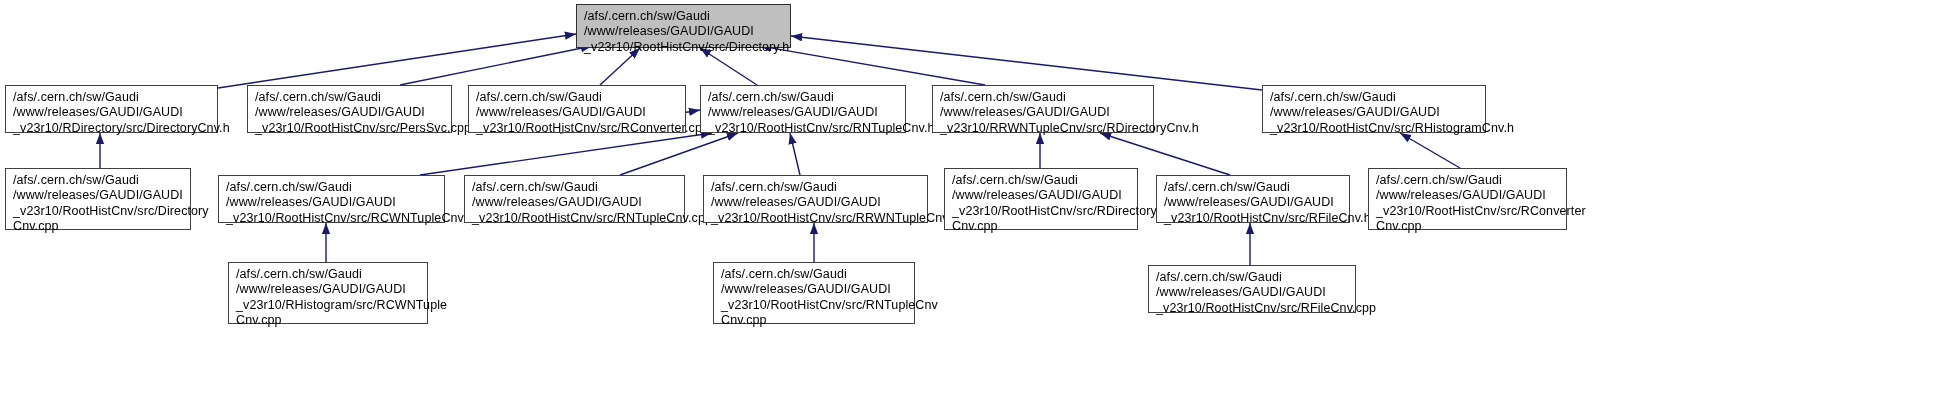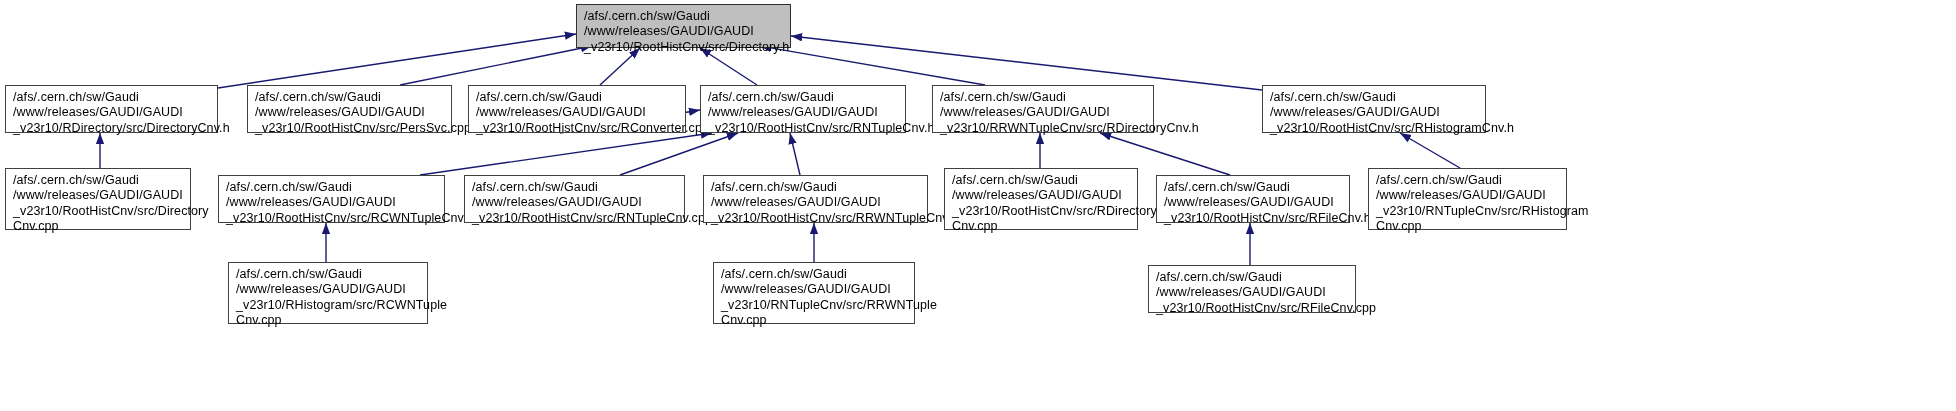--- a/index.html
+++ b/index.html
@@ -84,18 +84,18 @@
       <div class="node" style="left: 468px; top: 85px; width: 218px; height: 48px;"><span class="node-line">/afs/.cern.ch/sw/Gaudi</span><span class="node-line">/www/releases/GAUDI/GAUDI</span><span class="node-line">_v23r10/RootHistCnv/src/RConverter.cpp</span></div>
       <div class="node" style="left: 700px; top: 85px; width: 206px; height: 48px;"><span class="node-line">/afs/.cern.ch/sw/Gaudi</span><span class="node-line">/www/releases/GAUDI/GAUDI</span><span class="node-line">_v23r10/RootHistCnv/src/RNTupleCnv.h</span></div>
       <div class="node" style="left: 932px; top: 85px; width: 222px; height: 48px;"><span class="node-line">/afs/.cern.ch/sw/Gaudi</span><span class="node-line">/www/releases/GAUDI/GAUDI</span><span class="node-line">_v23r10/RRWNTupleCnv/src/RDirectoryCnv.h</span></div>
       <div class="node" style="left: 1262px; top: 85px; width: 224px; height: 48px;"><span class="node-line">/afs/.cern.ch/sw/Gaudi</span><span class="node-line">/www/releases/GAUDI/GAUDI</span><span class="node-line">_v23r10/RootHistCnv/src/RHistogramCnv.h</span></div>
       <div class="node" style="left: 5px; top: 168px; width: 186px; height: 62px;"><span class="node-line">/afs/.cern.ch/sw/Gaudi</span><span class="node-line">/www/releases/GAUDI/GAUDI</span><span class="node-line">_v23r10/RootHistCnv/src/Directory</span><span class="node-line">Cnv.cpp</span></div>
       <div class="node" style="left: 218px; top: 175px; width: 227px; height: 48px;"><span class="node-line">/afs/.cern.ch/sw/Gaudi</span><span class="node-line">/www/releases/GAUDI/GAUDI</span><span class="node-line">_v23r10/RootHistCnv/src/RCWNTupleCnv.h</span></div>
       <div class="node" style="left: 464px; top: 175px; width: 221px; height: 48px;"><span class="node-line">/afs/.cern.ch/sw/Gaudi</span><span class="node-line">/www/releases/GAUDI/GAUDI</span><span class="node-line">_v23r10/RootHistCnv/src/RNTupleCnv.cpp</span></div>
       <div class="node" style="left: 703px; top: 175px; width: 225px; height: 48px;"><span class="node-line">/afs/.cern.ch/sw/Gaudi</span><span class="node-line">/www/releases/GAUDI/GAUDI</span><span class="node-line">_v23r10/RootHistCnv/src/RRWNTupleCnv.h</span></div>
       <div class="node" style="left: 944px; top: 168px; width: 194px; height: 62px;"><span class="node-line">/afs/.cern.ch/sw/Gaudi</span><span class="node-line">/www/releases/GAUDI/GAUDI</span><span class="node-line">_v23r10/RootHistCnv/src/RDirectory</span><span class="node-line">Cnv.cpp</span></div>
       <div class="node" style="left: 1156px; top: 175px; width: 194px; height: 48px;"><span class="node-line">/afs/.cern.ch/sw/Gaudi</span><span class="node-line">/www/releases/GAUDI/GAUDI</span><span class="node-line">_v23r10/RootHistCnv/src/RFileCnv.h</span></div>
-      <div class="node" style="left: 1368px; top: 168px; width: 199px; height: 62px;"><span class="node-line">/afs/.cern.ch/sw/Gaudi</span><span class="node-line">/www/releases/GAUDI/GAUDI</span><span class="node-line">_v23r10/RNTupleCnv/src/RHistogram</span><span class="node-line">Cnv.cpp</span></div>
+      <div class="node" style="left: 1368px; top: 168px; width: 199px; height: 62px;"><span class="node-line">/afs/.cern.ch/sw/Gaudi</span><span class="node-line">/www/releases/GAUDI/GAUDI</span><span class="node-line">_v23r10/RootHistCnv/src/RConverter</span><span class="node-line">Cnv.cpp</span></div>
       <div class="node" style="left: 228px; top: 262px; width: 200px; height: 62px;"><span class="node-line">/afs/.cern.ch/sw/Gaudi</span><span class="node-line">/www/releases/GAUDI/GAUDI</span><span class="node-line">_v23r10/RHistogram/src/RCWNTuple</span><span class="node-line">Cnv.cpp</span></div>
-      <div class="node" style="left: 713px; top: 262px; width: 202px; height: 62px;"><span class="node-line">/afs/.cern.ch/sw/Gaudi</span><span class="node-line">/www/releases/GAUDI/GAUDI</span><span class="node-line">_v23r10/RNTupleCnv/src/RRWNTuple</span><span class="node-line">Cnv.cpp</span></div>
+      <div class="node" style="left: 713px; top: 262px; width: 202px; height: 62px;"><span class="node-line">/afs/.cern.ch/sw/Gaudi</span><span class="node-line">/www/releases/GAUDI/GAUDI</span><span class="node-line">_v23r10/RootHistCnv/src/RNTupleCnv</span><span class="node-line">Cnv.cpp</span></div>
       <div class="node" style="left: 1148px; top: 265px; width: 208px; height: 48px;"><span class="node-line">/afs/.cern.ch/sw/Gaudi</span><span class="node-line">/www/releases/GAUDI/GAUDI</span><span class="node-line">_v23r10/RootHistCnv/src/RFileCnv.cpp</span></div>
     </div>
 </div>
 
 </body></html>

